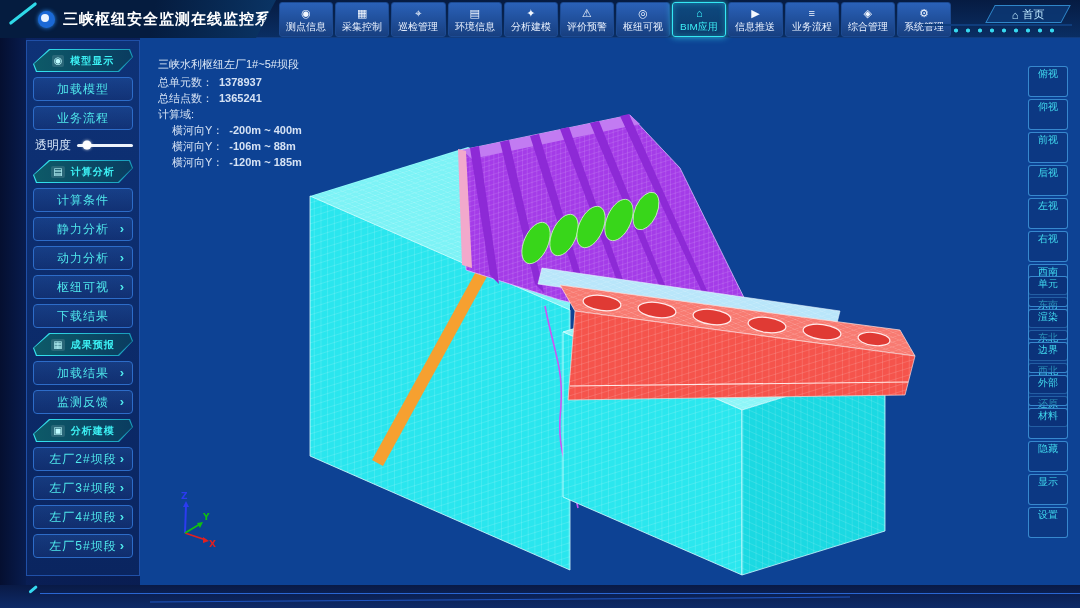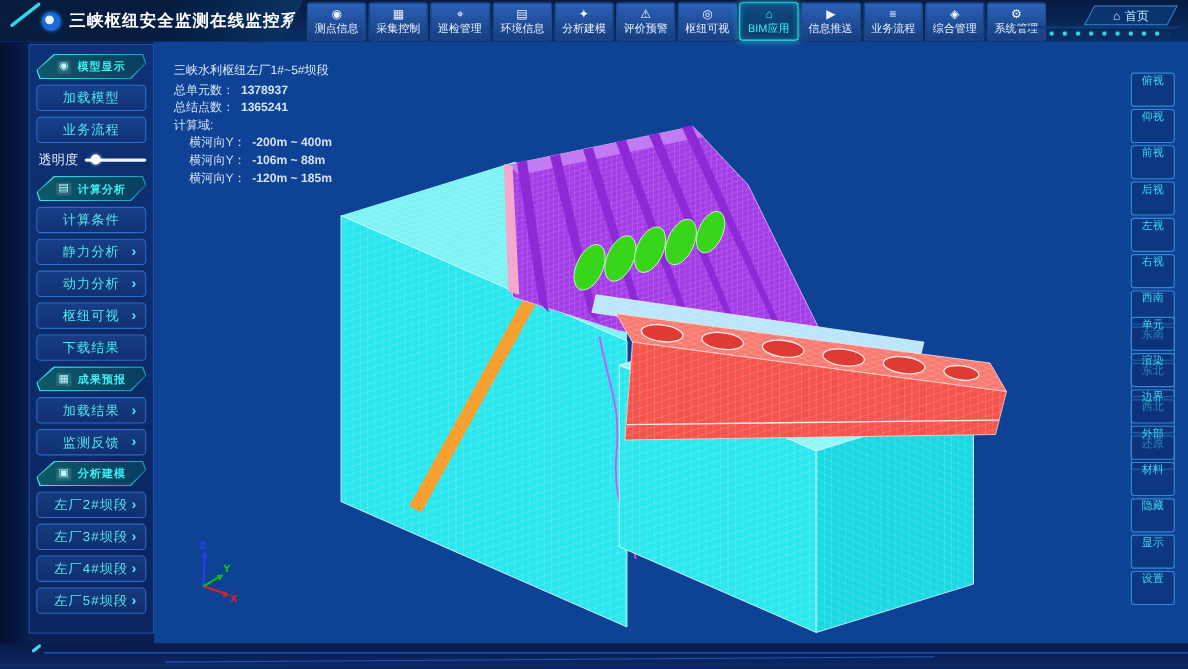--- a/index.html
+++ b/index.html
@@ -60,21 +60,21 @@
   .model-svg { position:absolute; inset:0; }
   .info-block { position:absolute; left:18px; top:18px; color:#d5e2f4; font-size:11px; line-height:16px; z-index:8; }
   .info-title { color:#dfeaf8; margin-bottom:2px; }
   .info-line { white-space:nowrap; }
   .info-line .val { margin-left:6px;font-weight:bold; }
   .domain-list { padding-left:14px; }
 
   
   .ctrl-col { position:absolute; right:12px; display:flex; flex-direction:column; gap:2px; z-index:25; }
   .view-col { top:66px; }
-  .disp-col { top:276px;margin-top:12px; }
+  .disp-col { top:276px; }
   .cbtn { width:40px; height:31px; border:1px solid rgba(64,150,220,.85); border-radius:3px;
           background:rgba(10,45,110,.45); color:#41d9ee; font-size:10px; line-height:14px; text-align:center; cursor:pointer; }
 
   
   .footer { position:absolute; left:0; top:585px; width:1080px; height:23px; background:linear-gradient(180deg,#091a45,#0e2a68); overflow:hidden; z-index:15; }
   .f-line1 { position:absolute; left:40px; top:8px; width:1040px; height:0; border-top:1.5px solid #2a66d2; }
   .f-line2 { position:absolute; left:150px; top:14px; width:700px; height:0; border-top:1px solid #1f55c0; transform:rotate(-.4deg); }
   .f-tick { position:absolute; left:28px; top:3px; width:10px; height:2.5px; background:#35d9f0; transform:rotate(-40deg); border-radius:2px; }
 </style>
 </head>

